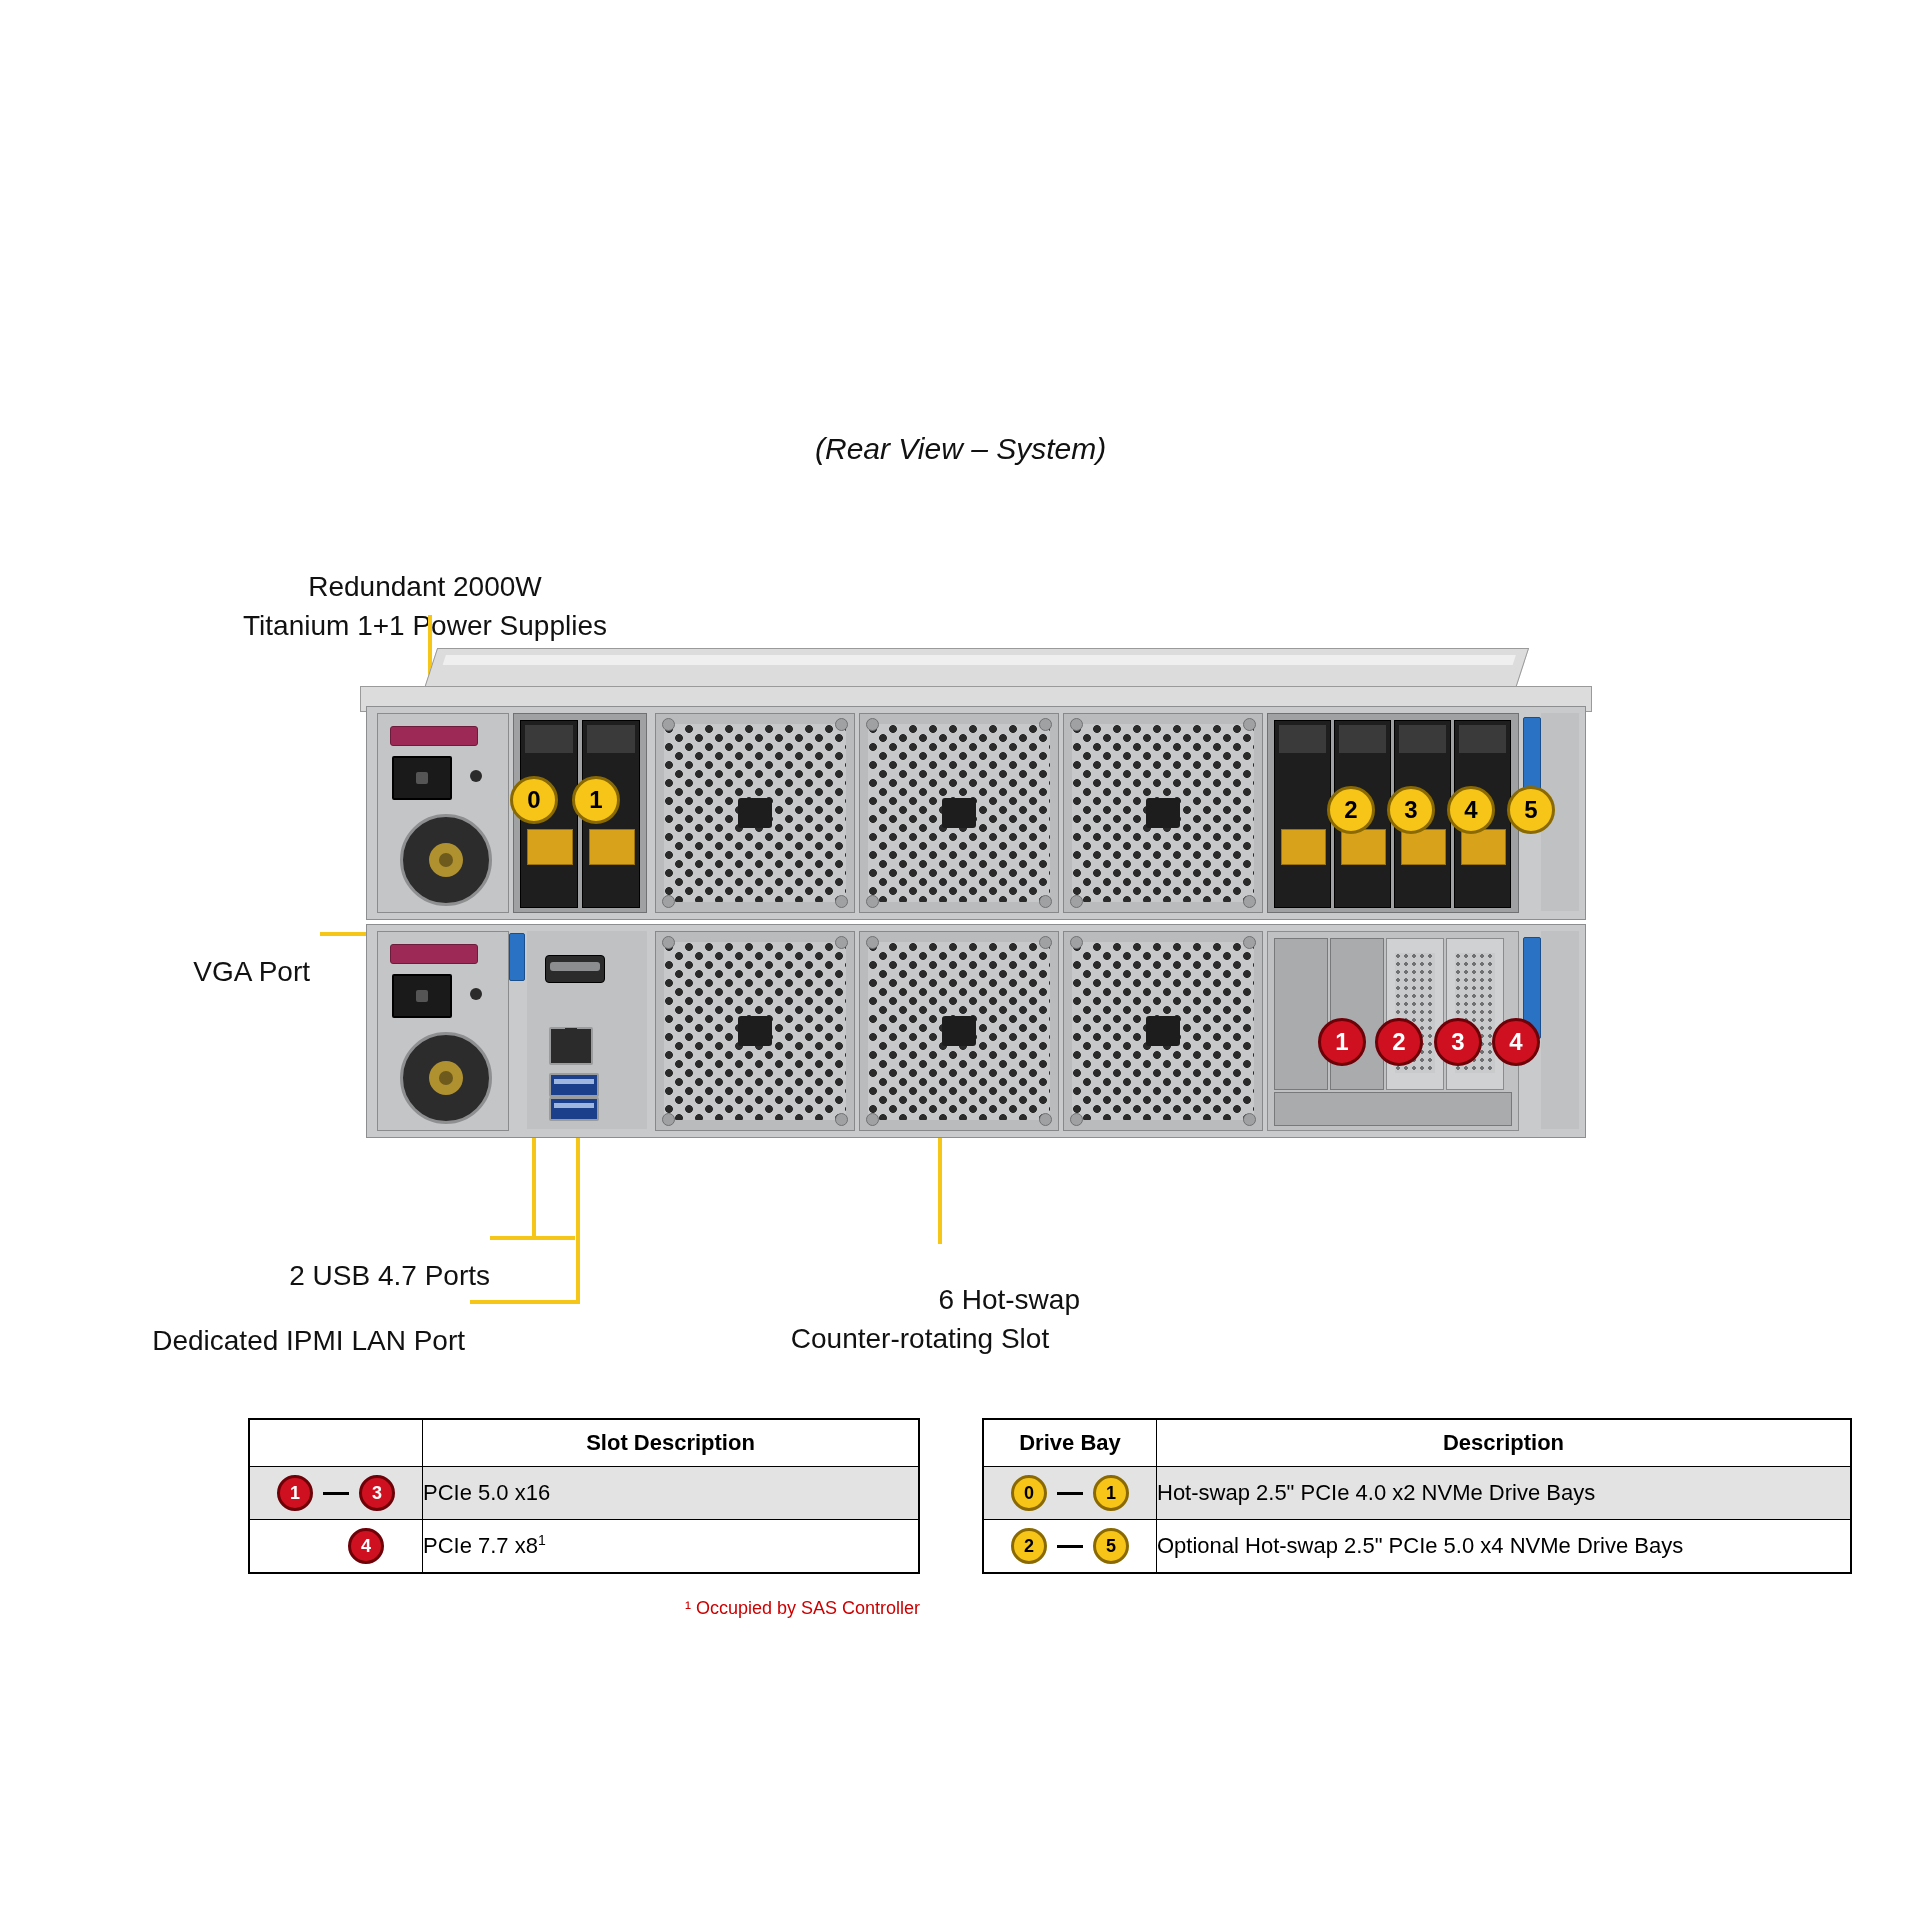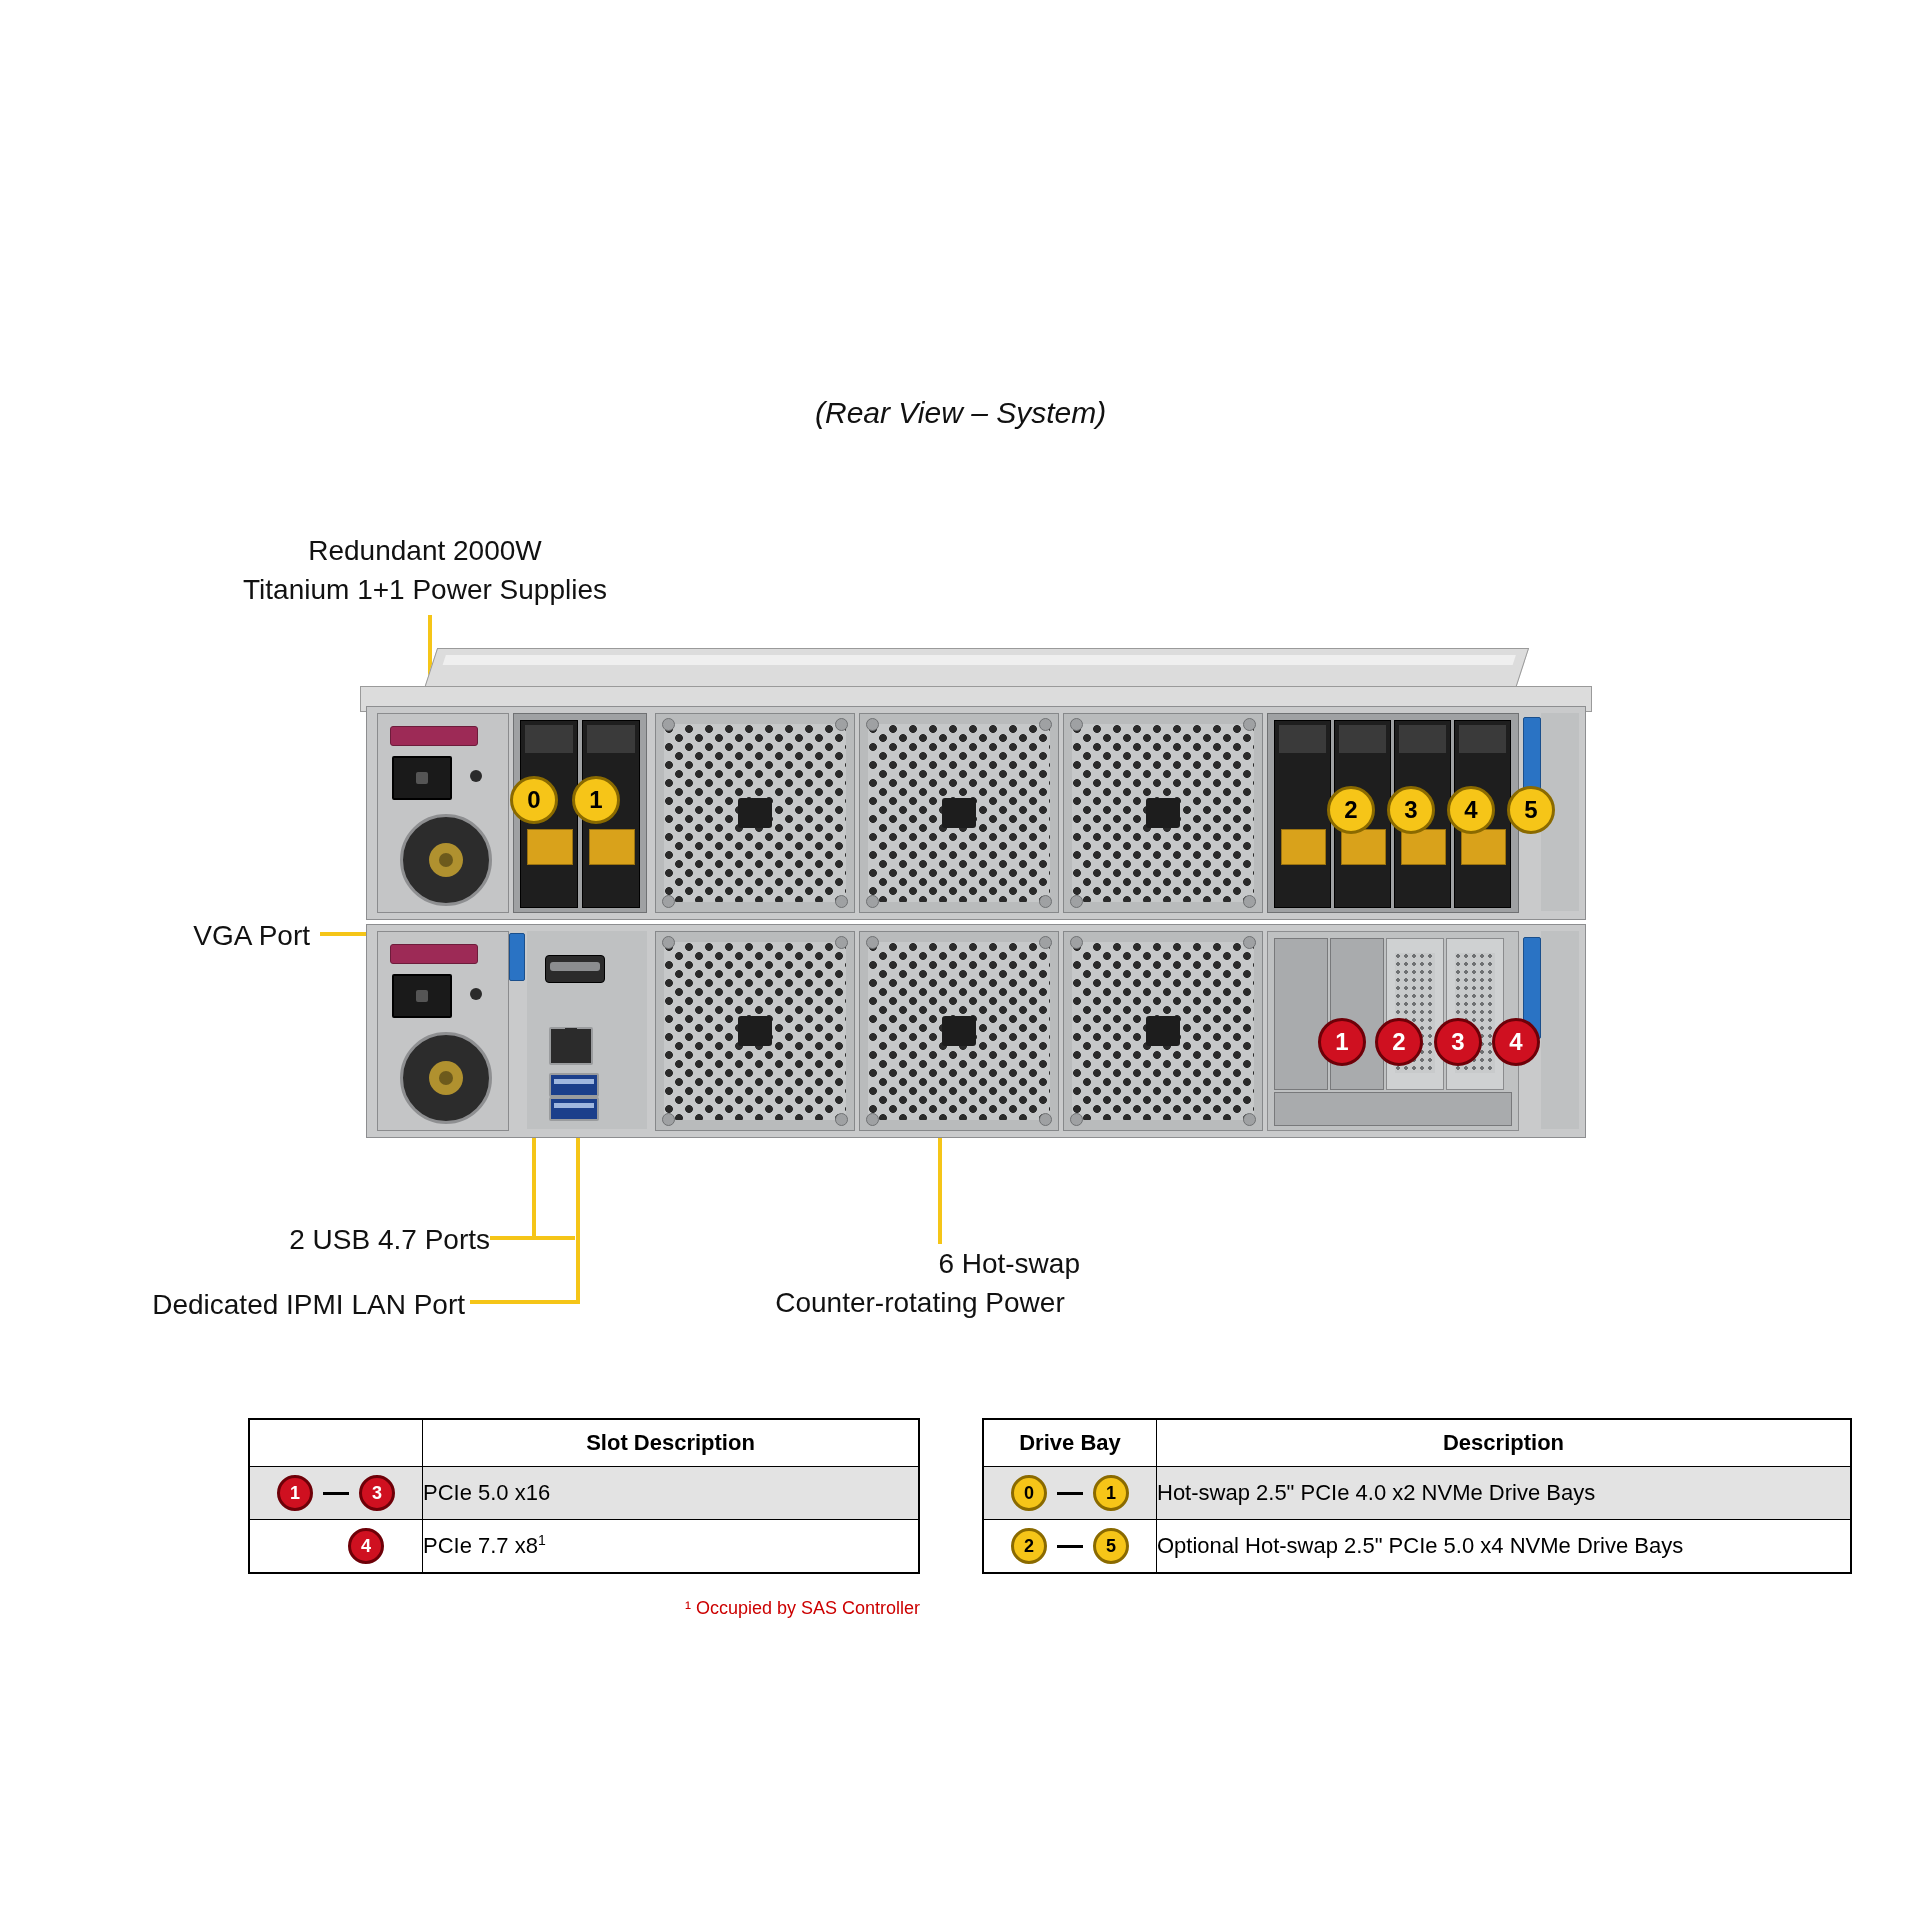--- a/index.html
+++ b/index.html
@@ -1,19 +1,19 @@
 <!DOCTYPE html>
 <html><head>
 <meta charset="utf-8">
 <style>
   html,body{margin:0;padding:0;background:#ffffff;}
   body{width:1920px;height:1920px;position:relative;font-family:"Liberation Sans",sans-serif;color:#000;}
   #stage{position:absolute;left:0;top:0;width:1920px;height:1920px;}
 
-  .txt{position:absolute;white-space:pre;}
+  .txt{position:absolute;white-space:pre;margin-top:36px;}
   .title{font-style:italic;font-size:30px;color:#111;}
   .callout{font-size:28px;color:#111;text-align:center;line-height:1.28;}
 
   
   .chassis{position:absolute;}
   .top-lid{position:absolute;background:#dcdcdc;border:1px solid #9a9a9a;}
   .lid-sheen{position:absolute;background:#efefef;}
 
   .unit{position:absolute;background:#c9cacb;border:1px solid #8d8e90;}
   .unit-inner{position:absolute;background:#bfc1c2;}
@@ -93,21 +93,21 @@
 
   <div class="txt callout" style="left:215px;top:533px;width:420px;">Redundant 2000W</div>
   <div class="txt callout" style="left:185px;top:572px;width:480px;">Titanium 1+1 Power Supplies</div>
 
   <div class="txt callout" style="left:110px;top:918px;width:200px;text-align:right;">VGA Port</div>
 
   <div class="txt callout" style="left:230px;top:1222px;width:260px;text-align:right;">2 USB 4.7 Ports</div>
   <div class="txt callout" style="left:75px;top:1287px;width:390px;text-align:right;">Dedicated IPMI LAN Port</div>
 
   <div class="txt callout" style="left:760px;top:1246px;width:320px;text-align:right;">6 Hot-swap</div>
-  <div class="txt callout" style="left:740px;top:1285px;width:360px;">Counter-rotating Power</div>
+  <div class="txt callout" style="left:740px;top:1285px;width:360px;">Counter-rotating Slot</div>
 
   <div class="ln" style="left:428px;top:615px;width:4px;height:130px;"></div>
 
   <div class="ln" style="left:320px;top:932px;width:228px;height:4px;"></div>
   <div class="ln" style="left:544px;top:932px;width:4px;height:54px;"></div>
 
   <div class="ln" style="left:490px;top:1236px;width:85px;height:4px;"></div>
   <div class="ln" style="left:532px;top:1120px;width:4px;height:119px;"></div>
 
   <div class="ln" style="left:470px;top:1300px;width:110px;height:4px;"></div>

